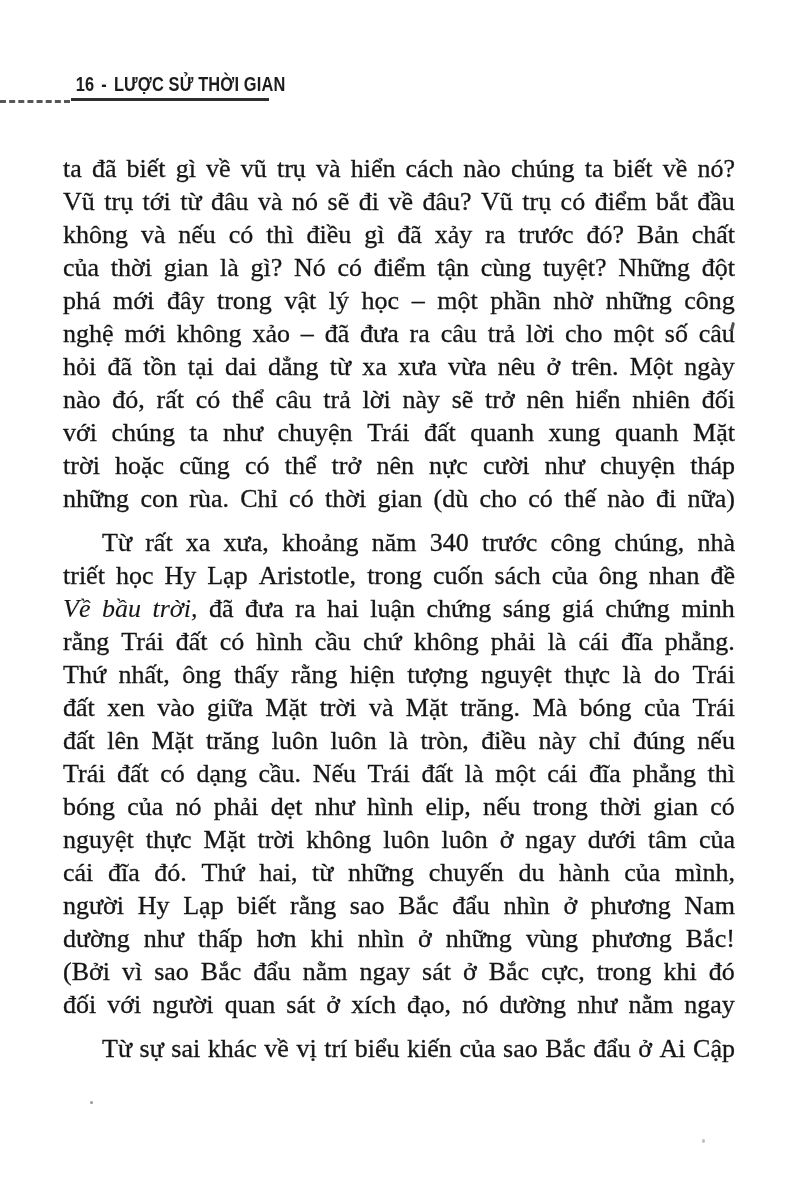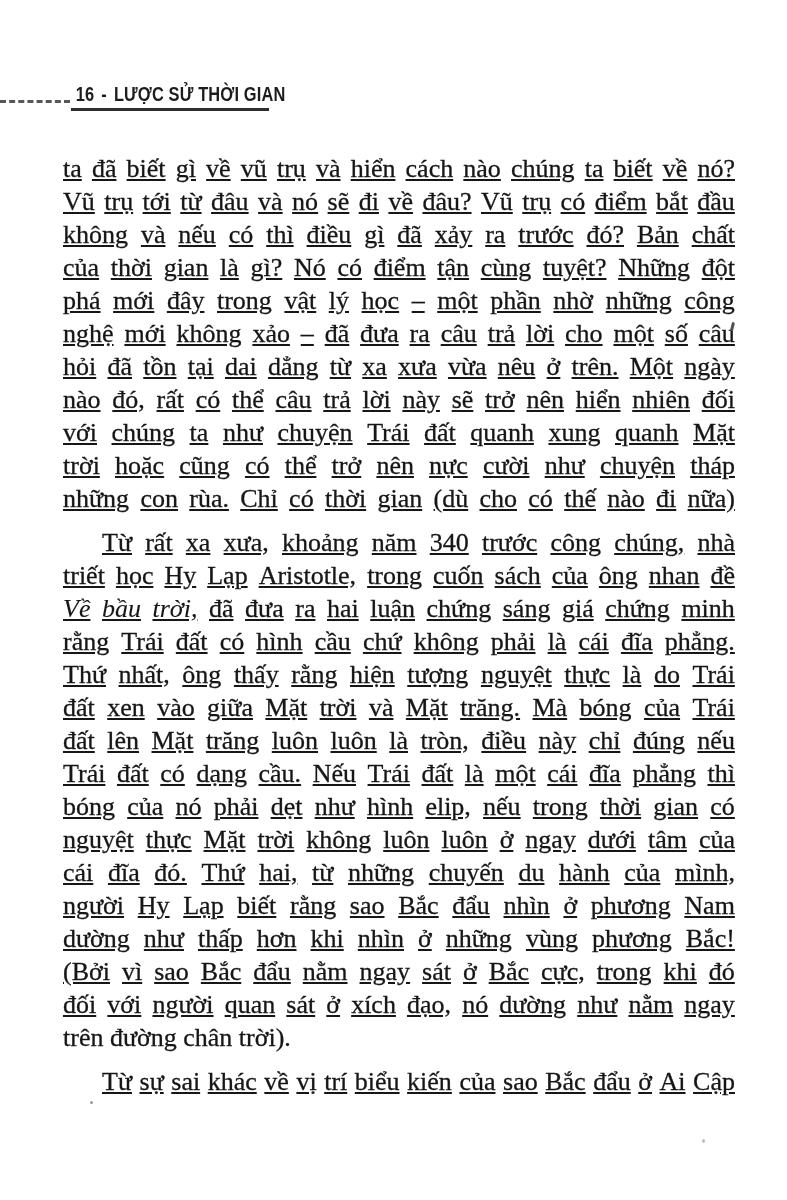--- a/index.html
+++ b/index.html
@@ -22,21 +22,21 @@
     position: absolute;
     left: 0;
     top: 100px;
     width: 70px;
     height: 0;
     border-top: 3px dashed #575757;
   }
   .header-rule {
     position: absolute;
     left: 71px;
-    top: 82px;
+    top: 72px;
     width: 198px;
     border-bottom: 3px solid #2e2e2e;
     padding-bottom: 2px;
   }
   .header-text {
     display: inline-block;
     transform: scaleX(0.78);
     transform-origin: left bottom;
     font-family: "Liberation Sans", "DejaVu Sans", sans-serif;
     font-weight: 700;
@@ -61,21 +61,20 @@
   .para + .para { margin-top: 11px; }
   .line {
     height: 33px;
     line-height: 33px;
     white-space: nowrap;
   }
   .line.just {
     display: flex;
     justify-content: space-between;
     align-items: flex-end;
-    text-decoration: underline;
   }
   .line.indent { padding-left: 39px; }
   .w { display: inline-block; }
   .line.just .w:not(:last-child) { padding-right: 5px; }
   .w.it { font-style: italic; -webkit-text-stroke: 0.1px #222; }
 
   
   .speck { position: absolute; background: #4a4a4a; }
   .speck-comma {
     left: 731px; top: 322px;
@@ -502,21 +501,20 @@
           <span class="w">sát</span>
           <span class="w">ở</span>
           <span class="w">xích</span>
           <span class="w">đạo,</span>
           <span class="w">nó</span>
           <span class="w">dường</span>
           <span class="w">như</span>
           <span class="w">nằm</span>
           <span class="w">ngay</span>
         </div>
-        <div class="line">trên đường chân trời).</div>
       </div>
       <div class="para">
         <div class="line just indent">
           <span class="w">Từ</span>
           <span class="w">sự</span>
           <span class="w">sai</span>
           <span class="w">khác</span>
           <span class="w">về</span>
           <span class="w">vị</span>
           <span class="w">trí</span>

